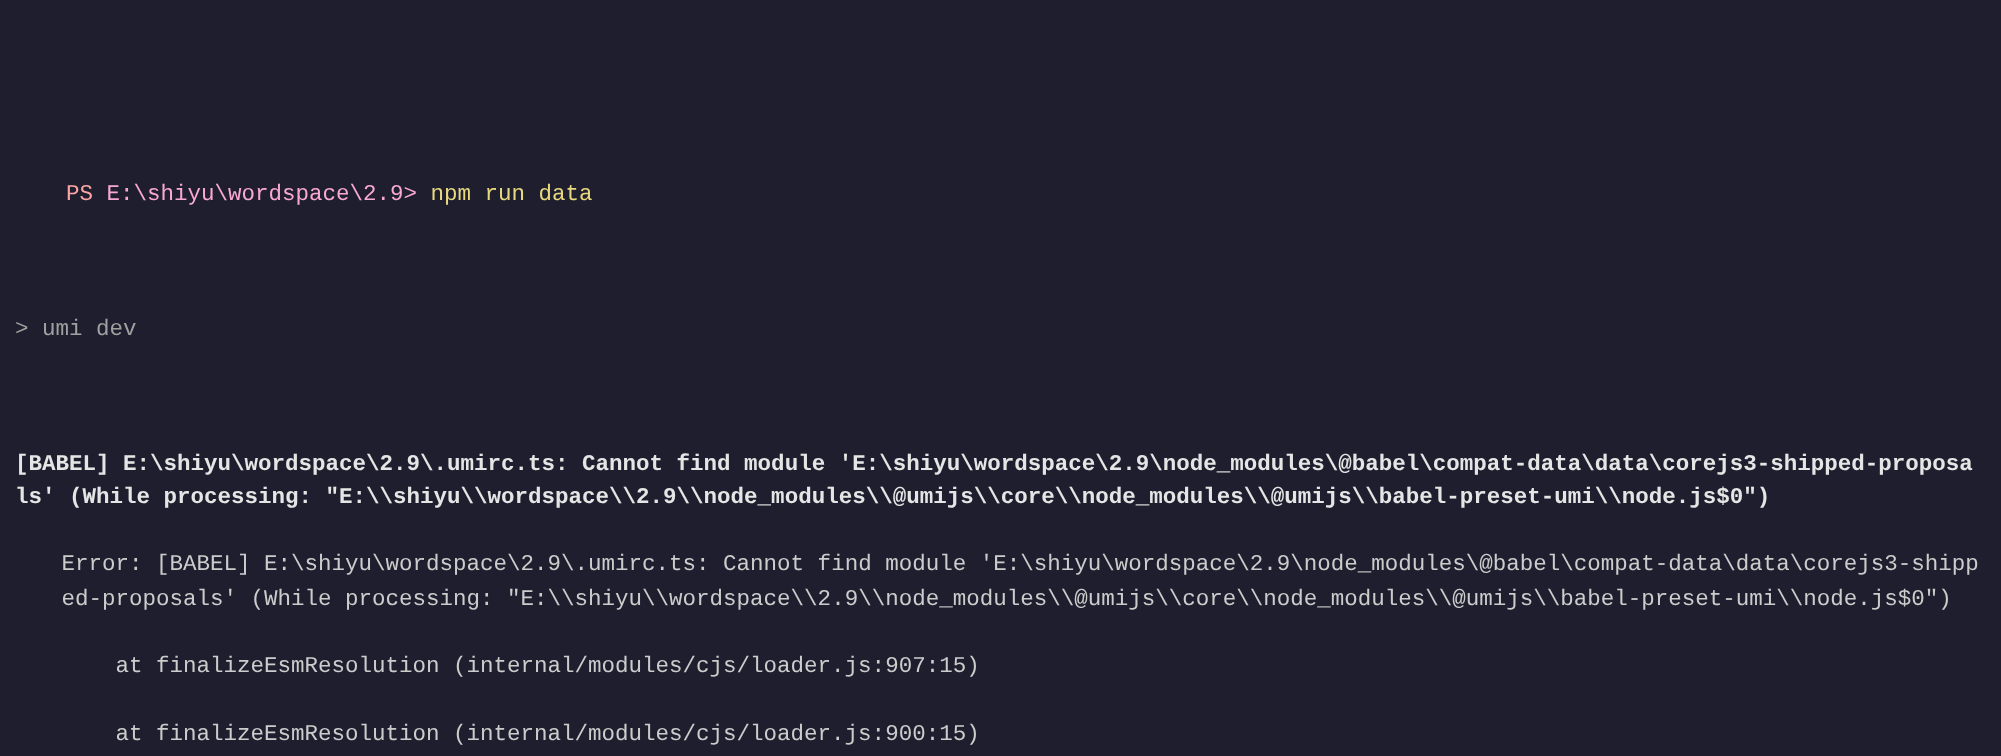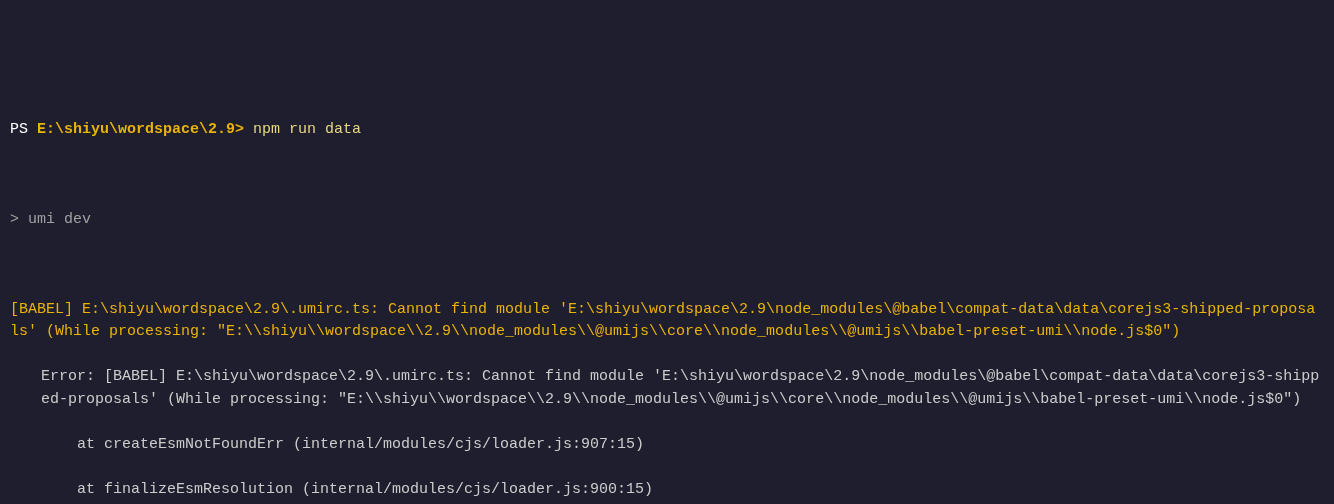--- a/index.html
+++ b/index.html
@@ -14,35 +14,36 @@
       line-height: 1.5;
       color: #cccccc;
       padding: 6px 10px;
       width: 1334px;
       height: 504px;
       overflow: hidden;
       white-space: pre-wrap;
       word-break: break-all;
     }
     .prompt-ps {
-      color: #ffffff;
+      color: #fca5a5;
+      margin-left: 34px;
     }
     .prompt-path {
-      color: #eab308;
-      font-weight: bold;
+      color: #f9a8d4;
     }
     .command {
       color: #e8d87e;
     }
     .output-line {
       color: #cccccc;
       margin-left: 31px;
     }
     .error-red {
-      color: #eab308;
+      color: #e5e5e5;
+      font-weight: bold;
     }
     .gray-text {
       color: #a0a0a0;
     }
     .line {
       display: block;
     }
     .indent {
       padding-left: 4ch;
     }
@@ -52,21 +53,21 @@
 
 
 
 <div>
 <span class="line"><span class="prompt-ps">PS </span><span class="prompt-path">E:\shiyu\wordspace\2.9&gt;</span><span class="command"> npm run data</span></span>
 <span class="line"> </span>
 <span class="line gray-text">&gt; umi dev</span>
 <span class="line"> </span>
 <span class="line error-red">[BABEL] E:\shiyu\wordspace\2.9\.umirc.ts: Cannot find module 'E:\shiyu\wordspace\2.9\node_modules\@babel\compat-data\data\corejs3-shipped-proposals' (While processing: "E:\\shiyu\\wordspace\\2.9\\node_modules\\@umijs\\core\\node_modules\\@umijs\\babel-preset-umi\\node.js$0")</span>
 <span class="line output-line">Error: [BABEL] E:\shiyu\wordspace\2.9\.umirc.ts: Cannot find module 'E:\shiyu\wordspace\2.9\node_modules\@babel\compat-data\data\corejs3-shipped-proposals' (While processing: "E:\\shiyu\\wordspace\\2.9\\node_modules\\@umijs\\core\\node_modules\\@umijs\\babel-preset-umi\\node.js$0")</span>
-<span class="line output-line indent">at createEsmNotFoundErr (internal/modules/cjs/loader.js:907:15)</span>
+<span class="line output-line indent">at finalizeEsmResolution (internal/modules/cjs/loader.js:907:15)</span>
 <span class="line output-line indent">at finalizeEsmResolution (internal/modules/cjs/loader.js:900:15)</span>
 
 
 
 
 
 
 
 
 

